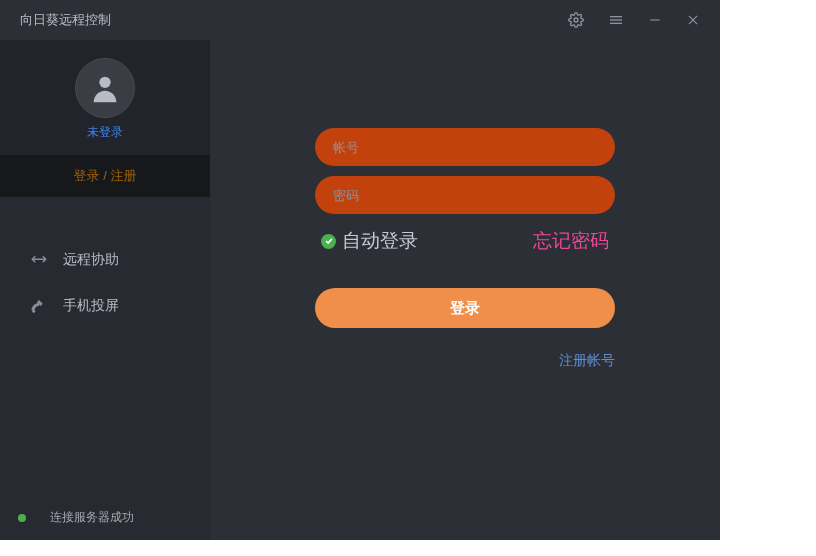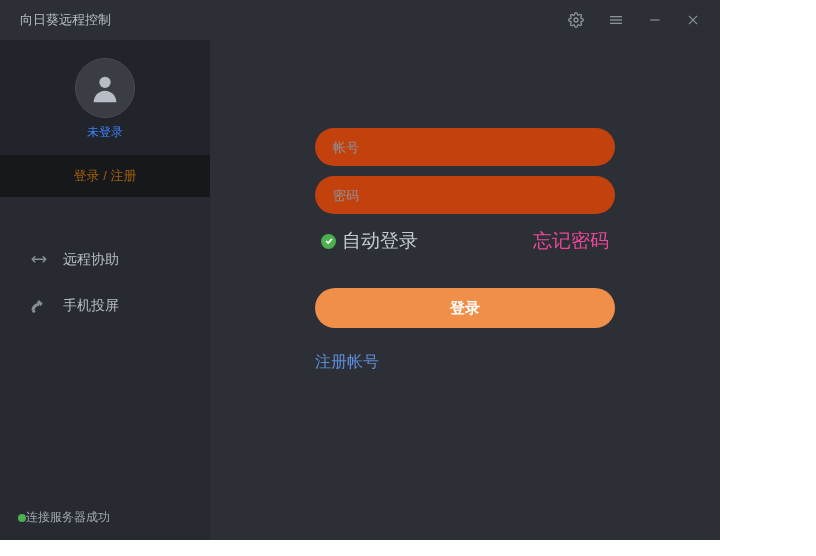--- a/index.html
+++ b/index.html
@@ -12,33 +12,33 @@
     .body { flex: 1; display: flex; min-height: 0; }
     .sidebar { width: 210px; background: #272a30; display: flex; flex-direction: column; }
     .profile { background: #21242a; padding: 18px 0 14px 0; display: flex; flex-direction: column; align-items: center; }
     .avatar { width: 60px; height: 60px; border-radius: 50%; background: #3a3d44; display: flex; align-items: center; justify-content: center; border: 1px solid #484b52; }
     .avatar svg { width: 34px; height: 34px; }
     .avatar-label { color: #3b82f6; font-size: 12px; margin-top: 6px; }
     .login-reg { background: #16181c; color: #a16207; font-size: 13px; text-align: center; padding: 12px 0; cursor: pointer; }
     .nav { padding: 40px 0 0 0; }
     .nav-item { display: flex; align-items: center; gap: 14px; padding: 14px 0 14px 29px; color: #b8bcc4; font-size: 14px; cursor: pointer; }
     .nav-item .icon { width: 20px; display: flex; align-items: center; justify-content: center; color: #898d96; }
-    .status { margin-top: auto; padding: 14px 18px; display: flex; align-items: center; gap: 0; color: #a6aab2; font-size: 12px; }
+    .status { margin-top: auto; padding: 14px 18px; display: flex; align-items: center; gap: 24px; color: #a6aab2; font-size: 12px; }
     .status-dot { width: 8px; height: 8px; border-radius: 50%; background: #4caf50; }
     .content { flex: 1; background: #2c2f36; display: flex; flex-direction: column; align-items: center; padding-top: 88px; }
     .login-title { color: #e6e8ec; font-size: 22px; margin-bottom: 42px; }
     .form { width: 300px; display: flex; flex-direction: column; gap: 10px; }
     .input { height: 38px; background: #c2410c; border: none; border-radius: 19px; padding: 0 18px; color: #d0d3d9; font-size: 13px; outline: none; }
     .input::placeholder { color: #8e929b; }
     .row { display: flex; justify-content: space-between; align-items: center; padding: 4px 6px; font-size: 19px; color: #c5c9d1; }
     .auto-login { display: flex; align-items: center; gap: 6px; cursor: pointer; }
     .check { width: 15px; height: 15px; border-radius: 50%; background: #4caf50; display: flex; align-items: center; justify-content: center; }
     .forgot { color: #ec4899; cursor: pointer; }
     .login-btn { height: 40px; background: #f08f4a; border: none; border-radius: 20px; color: #fff; font-size: 15px; cursor: pointer; margin-top: 20px; font-weight: bold; }
-    .register { text-align: left; color: #5d8dd6; font-size: 16px; margin-top: 14px; cursor: pointer; }
+    .register { text-align: right; color: #5d8dd6; font-size: 14px; margin-top: 14px; cursor: pointer; }
     .watermark { position: absolute; bottom: -18px; right: -2px; color: #999; font-size: 13px; font-family: Arial; }
     .outer { position: relative; display: inline-block; }
   </style>
 </head>
 <body>
 
 
 
 <div class="outer">
 <div class="window">

